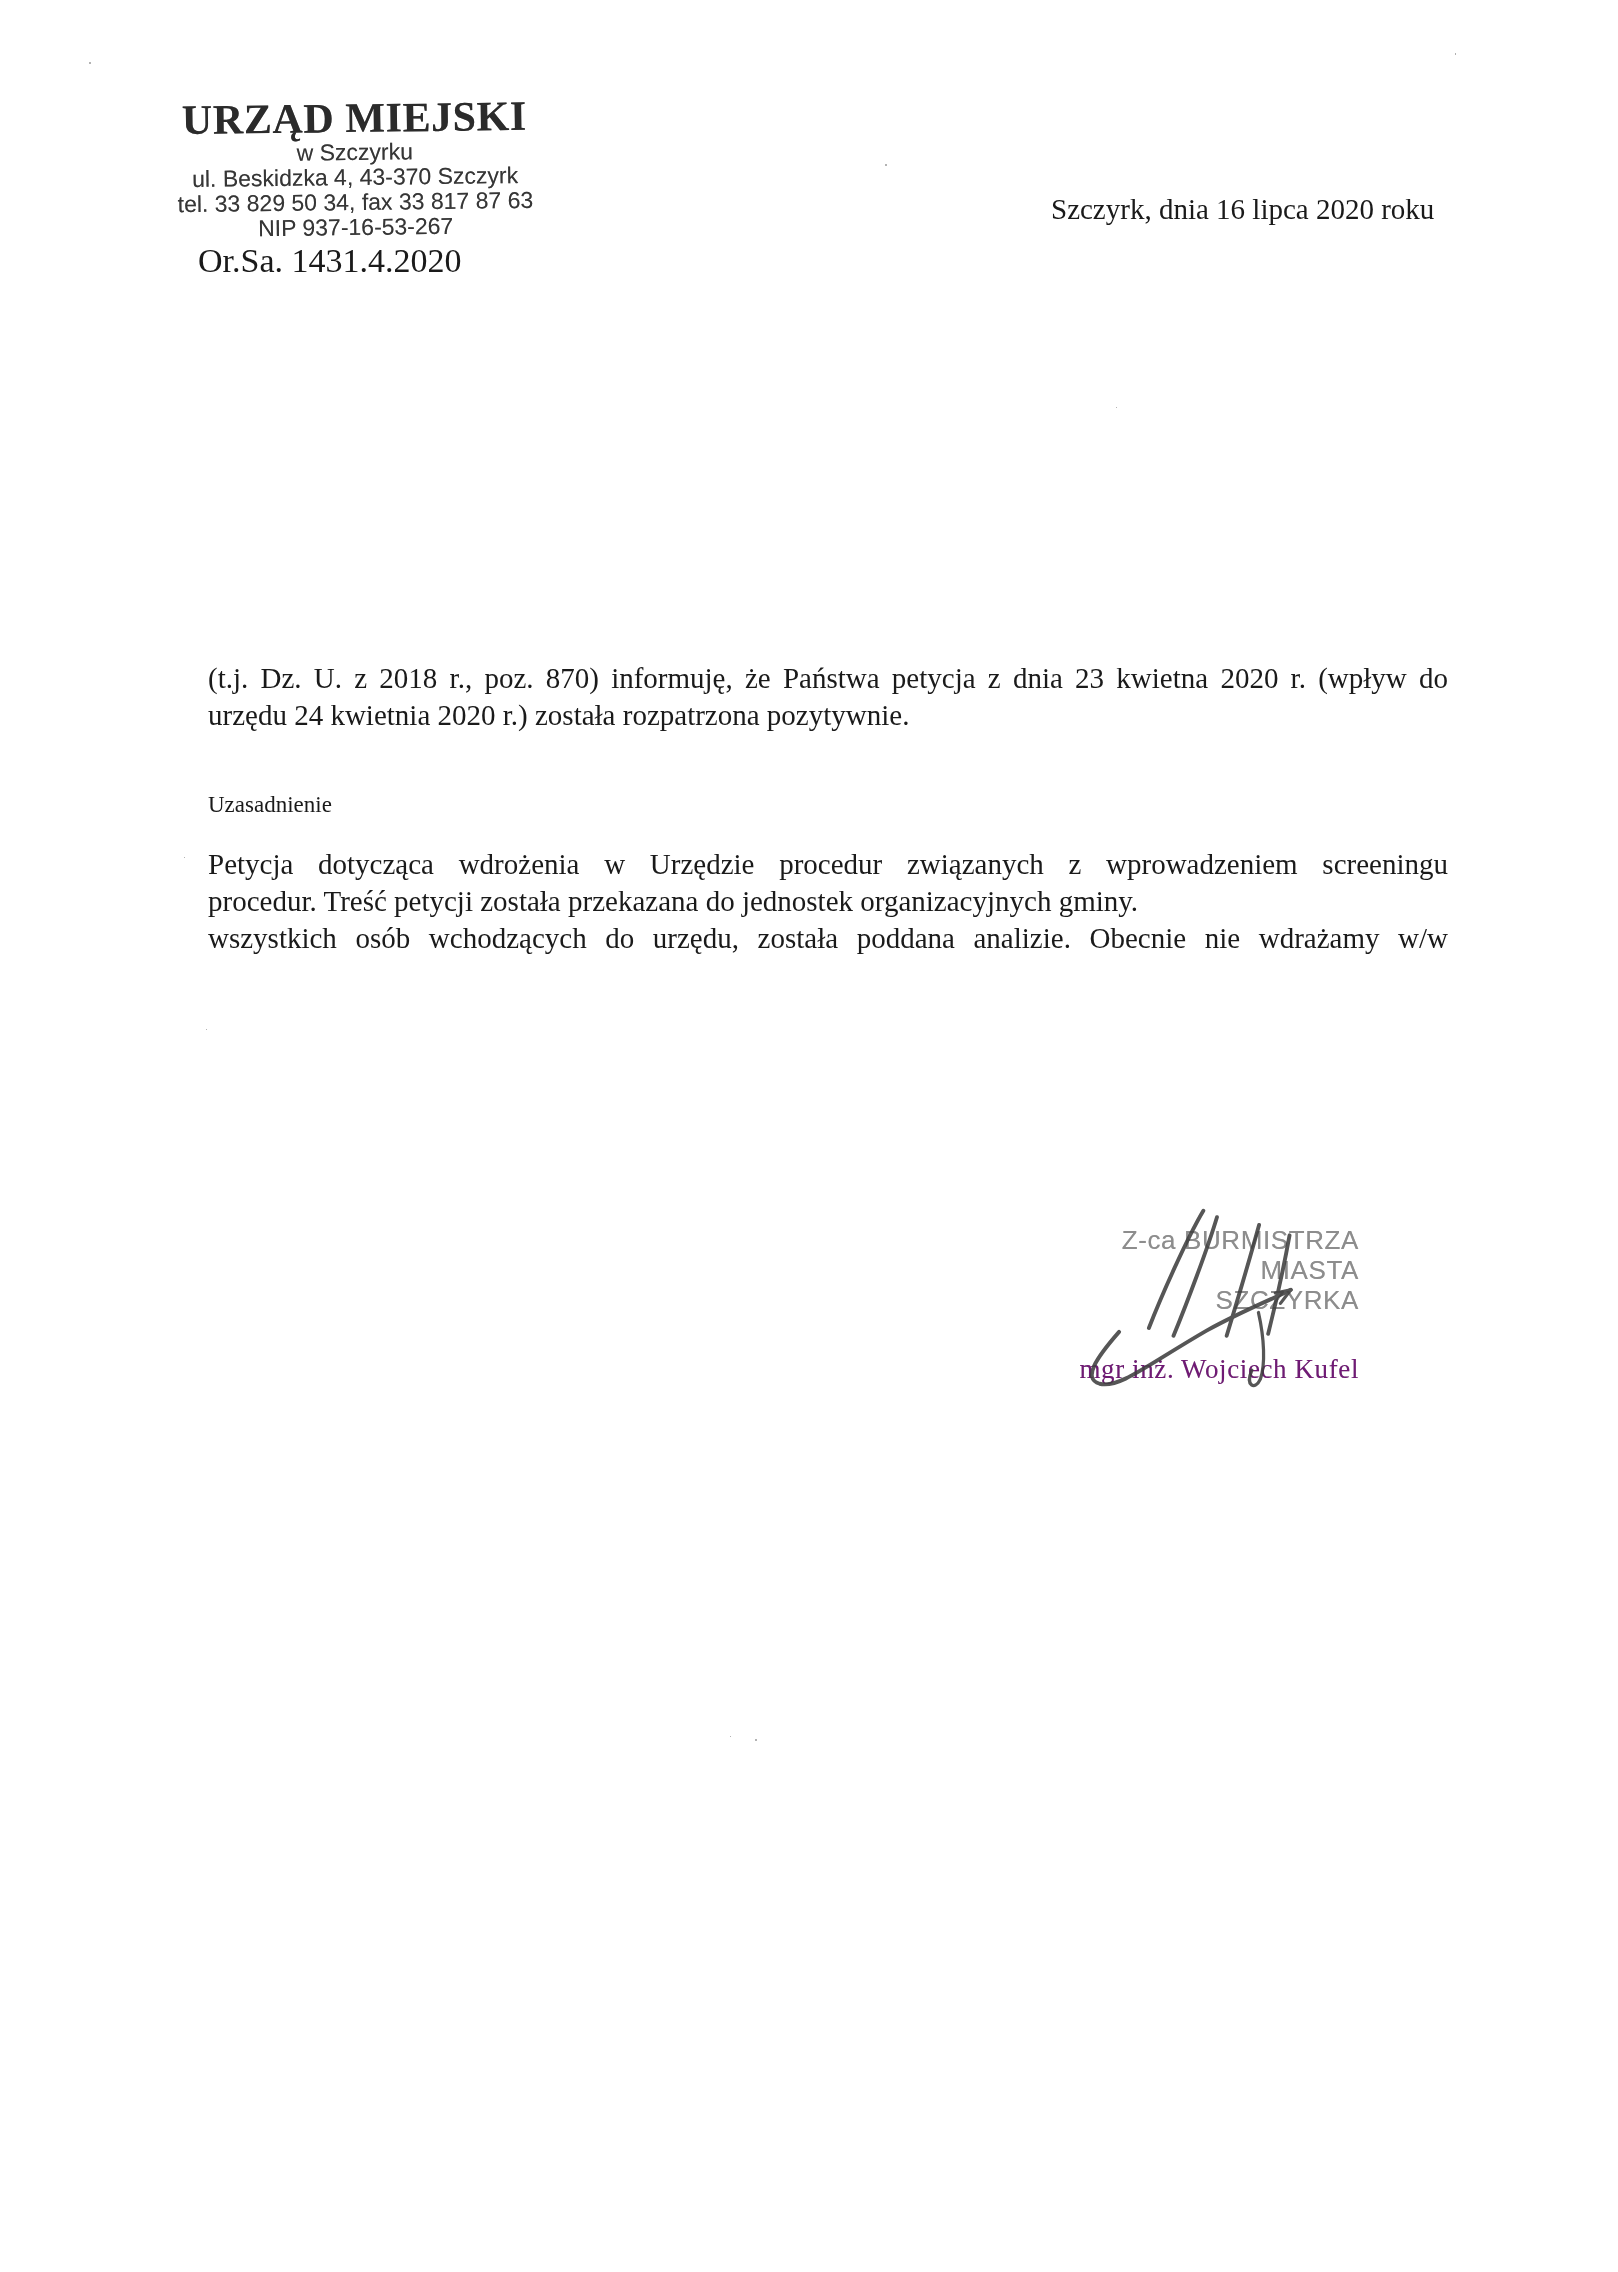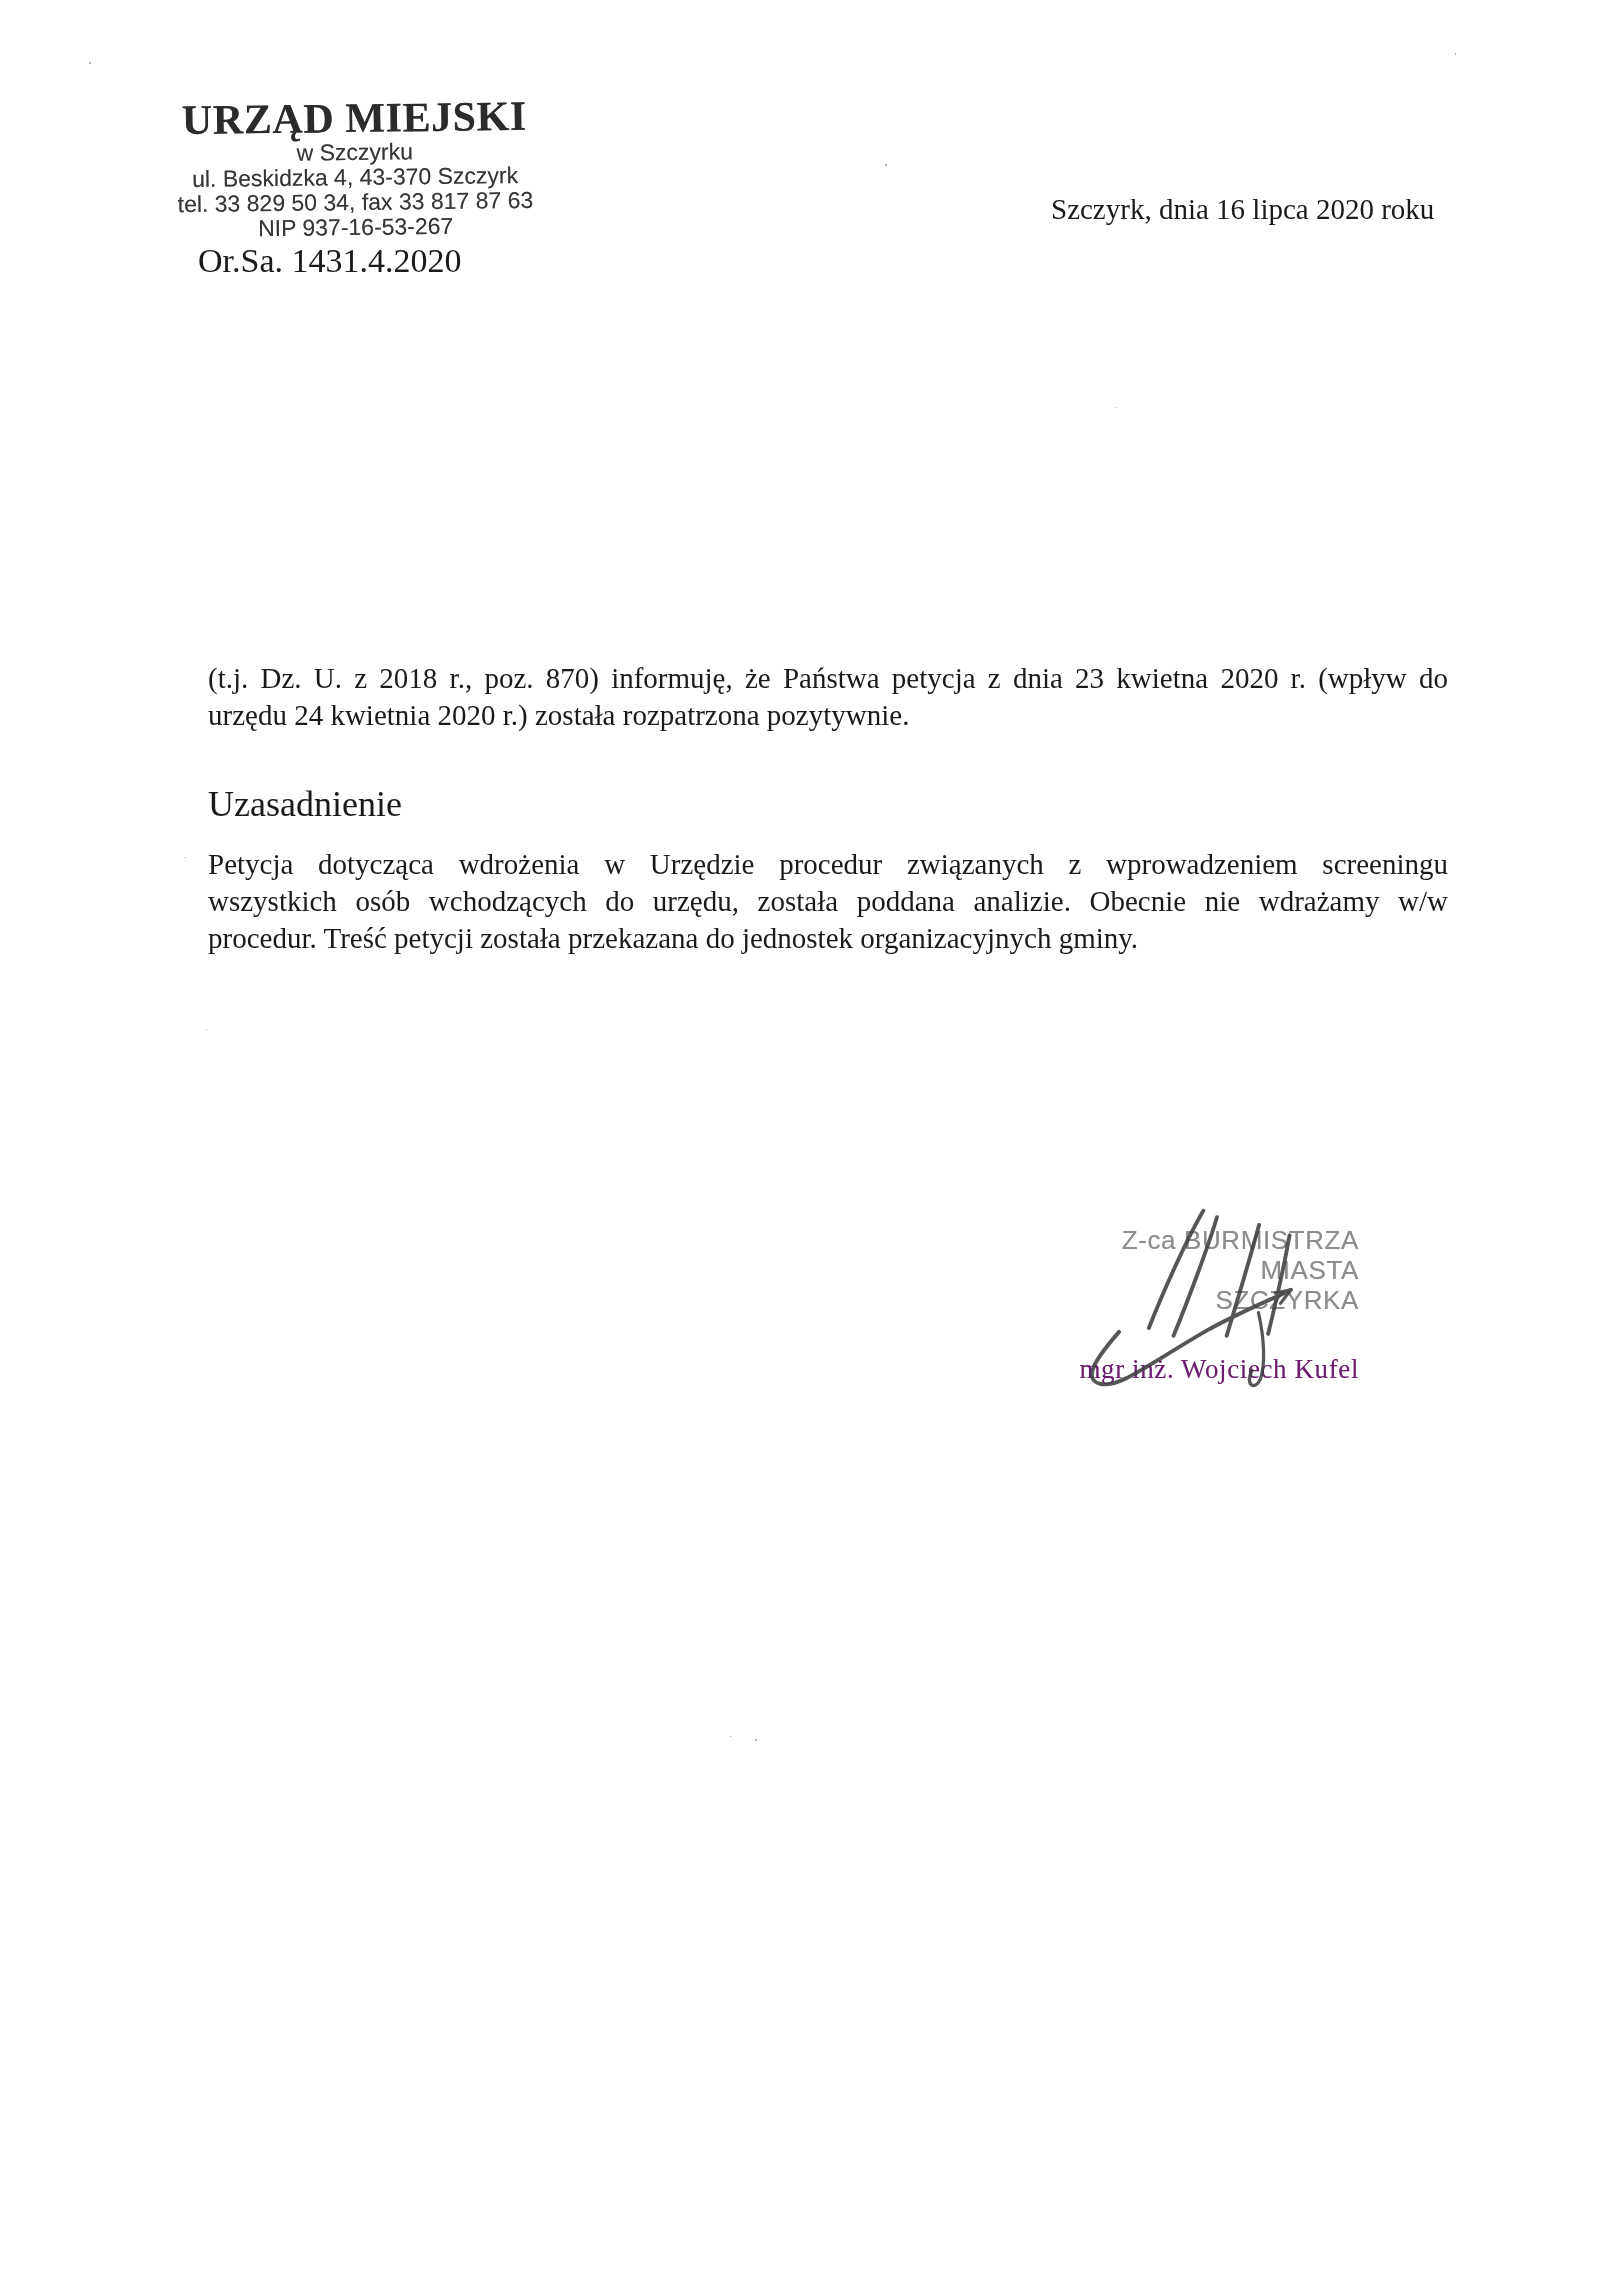--- a/index.html
+++ b/index.html
@@ -26,21 +26,21 @@
   .refnum{position:absolute;left:198px;top:241px;font-size:34px;line-height:40px;}
   .dateline{position:absolute;left:1051px;top:191px;font-size:29px;line-height:37px;}
   
   .recipient{position:absolute;left:884px;top:412px;font-size:29px;line-height:59px;}
   
   .bodyblock{position:absolute;left:208px;width:1240px;font-size:29px;}
   .bl{line-height:37px;text-align:justify;text-justify:inter-word;}
   .bl.just{text-align-last:justify;}
   .bl.indent{padding-left:195px;}
   .para1{top:660px;}
-  .heading{position:absolute;left:208px;top:786px;font-size:36px;line-height:37px;}
+  .heading{position:absolute;left:208px;top:786px;font-size:23px;line-height:37px;}
   .para2{top:846px;}
   
   .sigstamp{
     position:absolute;left:1038px;top:1225px;width:321px;text-align:right;
     font-family:"Liberation Sans", sans-serif;font-size:26px;line-height:30px;
     color:#8d8d8d;letter-spacing:0.6px;text-shadow:0 0 0.6px rgba(141,141,141,.6);
   }
   .sigstamp .spacer{height:39px;}
   .signer{
     font-family:"Liberation Serif", serif;font-size:27px;line-height:31px;
@@ -71,22 +71,22 @@
 
   <div class="bodyblock para1">
     <div class="bl just">(t.j. Dz. U. z 2018 r., poz. 870) informuję, że Państwa petycja z dnia 23 kwietna 2020 r. (wpływ do</div>
     <div class="bl">urzędu 24 kwietnia 2020 r.) została rozpatrzona pozytywnie.</div>
   </div>
 
   <div class="heading">Uzasadnienie</div>
 
   <div class="bodyblock para2">
     <div class="bl just">Petycja dotycząca  wdrożenia w Urzędzie procedur związanych z wprowadzeniem screeningu</div>
+    <div class="bl">procedur. Treść petycji została przekazana do jednostek organizacyjnych gminy.</div>
     <div class="bl just">wszystkich osób wchodzących do urzędu, została poddana analizie. Obecnie nie wdrażamy w/w</div>
-    <div class="bl">procedur. Treść petycji została przekazana do jednostek organizacyjnych gminy.</div>
   </div>
 
   <div class="sigstamp">
     <div>Z-ca BURMISTRZA MIASTA</div>
     <div>SZCZYRKA</div>
     <div class="spacer"></div>
     <div class="signer">mgr inż. Wojciech Kufel</div>
   </div>
 
   <svg class="sigscrawl" viewBox="0 0 520 310" xmlns="http://www.w3.org/2000/svg">

